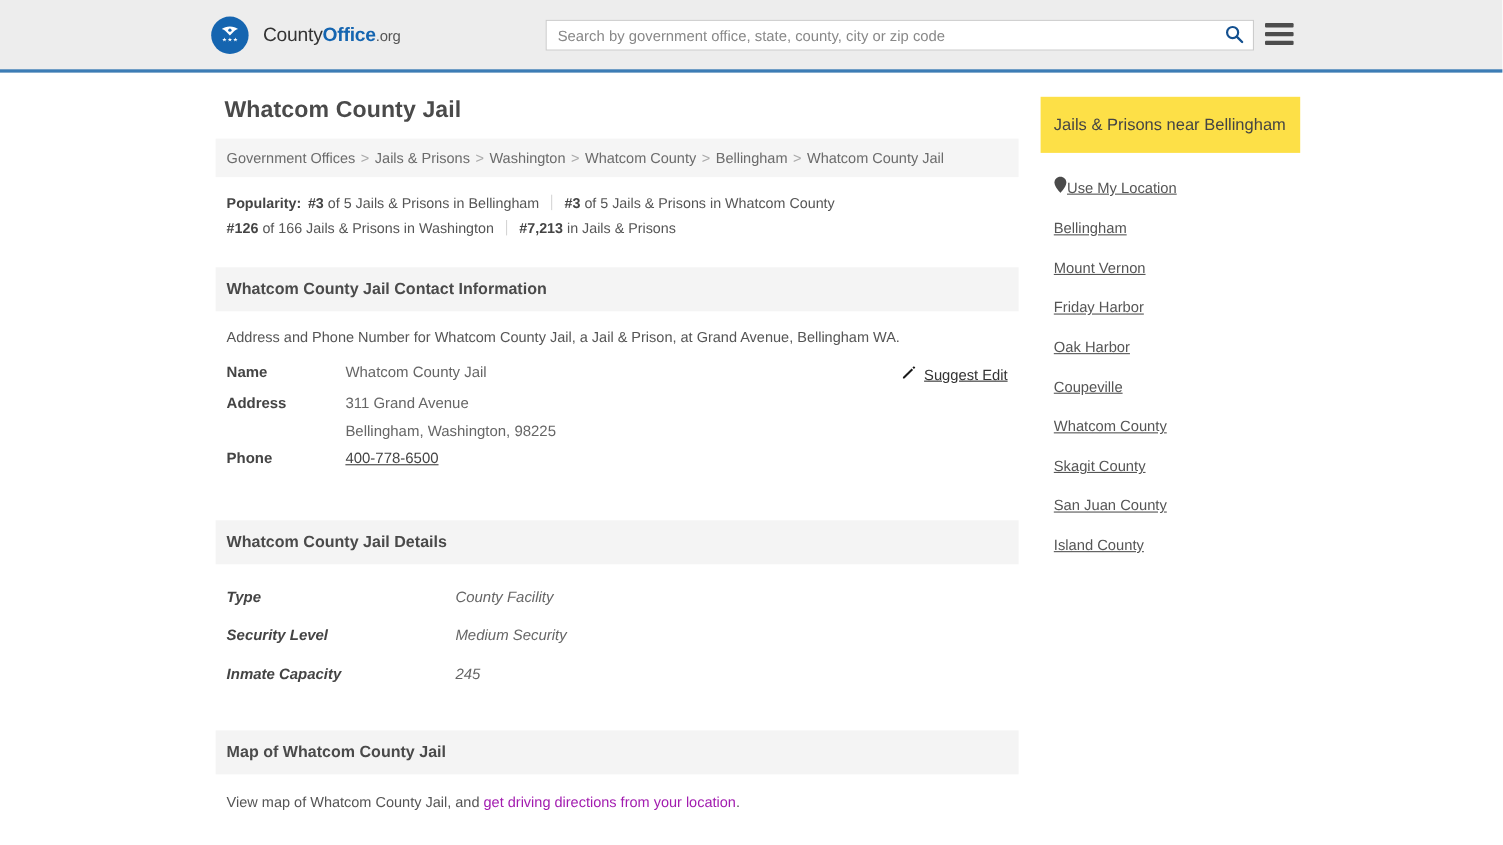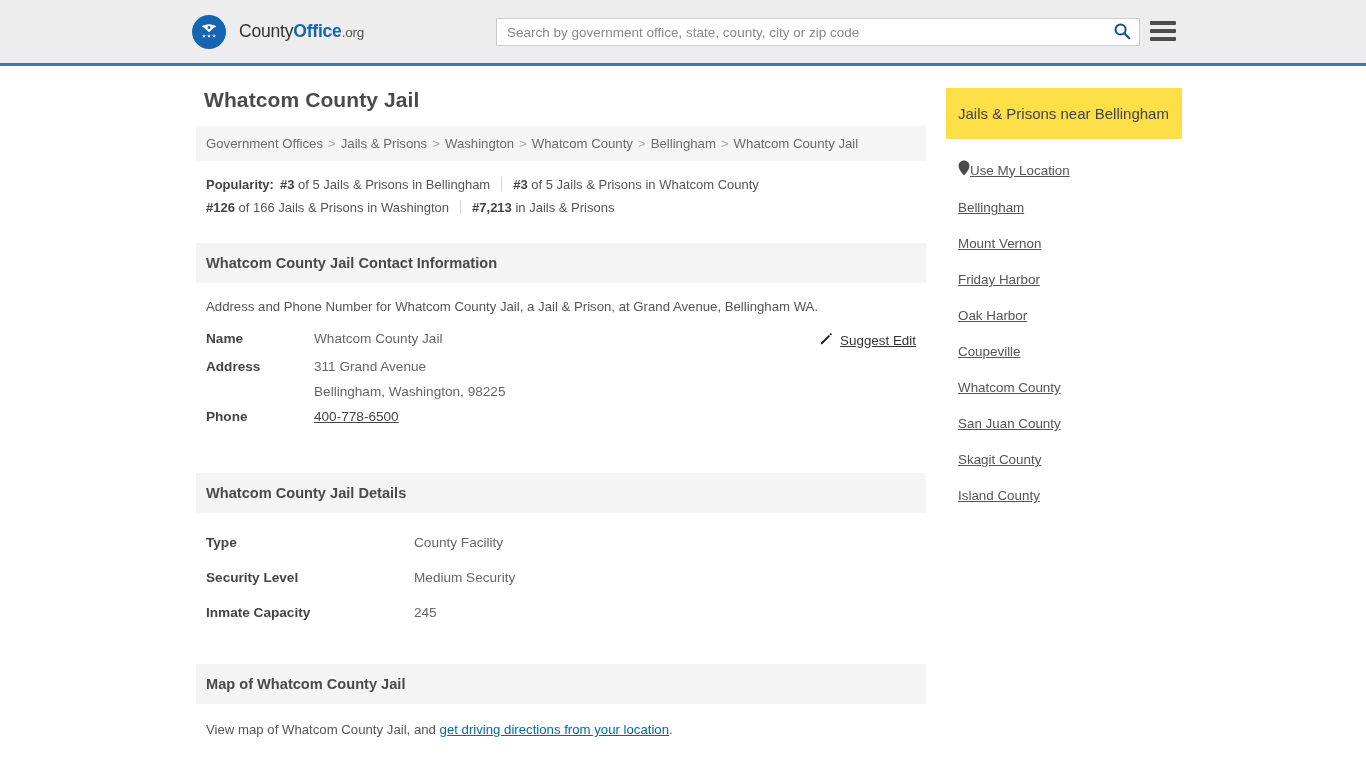--- a/index.html
+++ b/index.html
@@ -183,27 +183,27 @@
   .kv-action { text-align: right; white-space: nowrap; }
   .suggest-edit {
     color: #333333;
     font-size: 13.4px;
     text-decoration: underline;
     cursor: pointer;
     display: inline-flex;
     align-items: center;
     gap: 6px;
   }
-  .details-table td { padding: 10px 10px; }
+  .details-table td { padding: 10px 10px; font-style: italic; }
   .map-note {
     padding: 18px 10px 10px 10px;
     font-size: 13.2px;
     color: #555555;
   }
-  .map-note a { color: #0369a1; text-decoration: underline; cursor: pointer; text-align: center; }
+  .map-note a { color: #a21caf; cursor: pointer; text-align: center; }
 
   
   .side-head {
     background: #fde047;
     padding: 14px 12px;
     font-size: 15px;
     font-weight: normal;
     color: #444444;
     line-height: 23px;
   }
@@ -337,18 +337,18 @@
               <path d="M6 0.6 C2.9 0.6 0.6 3 0.6 6 C0.6 10 6 15.4 6 15.4 C6 15.4 11.4 10 11.4 6 C11.4 3 9.1 0.6 6 0.6 Z" fill="#4a4a4a"></path>
             </svg></span>
           <a>Use My Location</a>
         </li>
         <li><a>Bellingham</a></li>
         <li><a>Mount Vernon</a></li>
         <li><a>Friday Harbor</a></li>
         <li><a>Oak Harbor</a></li>
         <li><a>Coupeville</a></li>
         <li><a>Whatcom County</a></li>
+        <li><a>Skagit County</a></li>
         <li><a>San Juan County</a></li>
-        <li><a>Skagit County</a></li>
         <li><a>Island County</a></li>
       </ul>
   </div>
 </div>
 
 </body></html>

